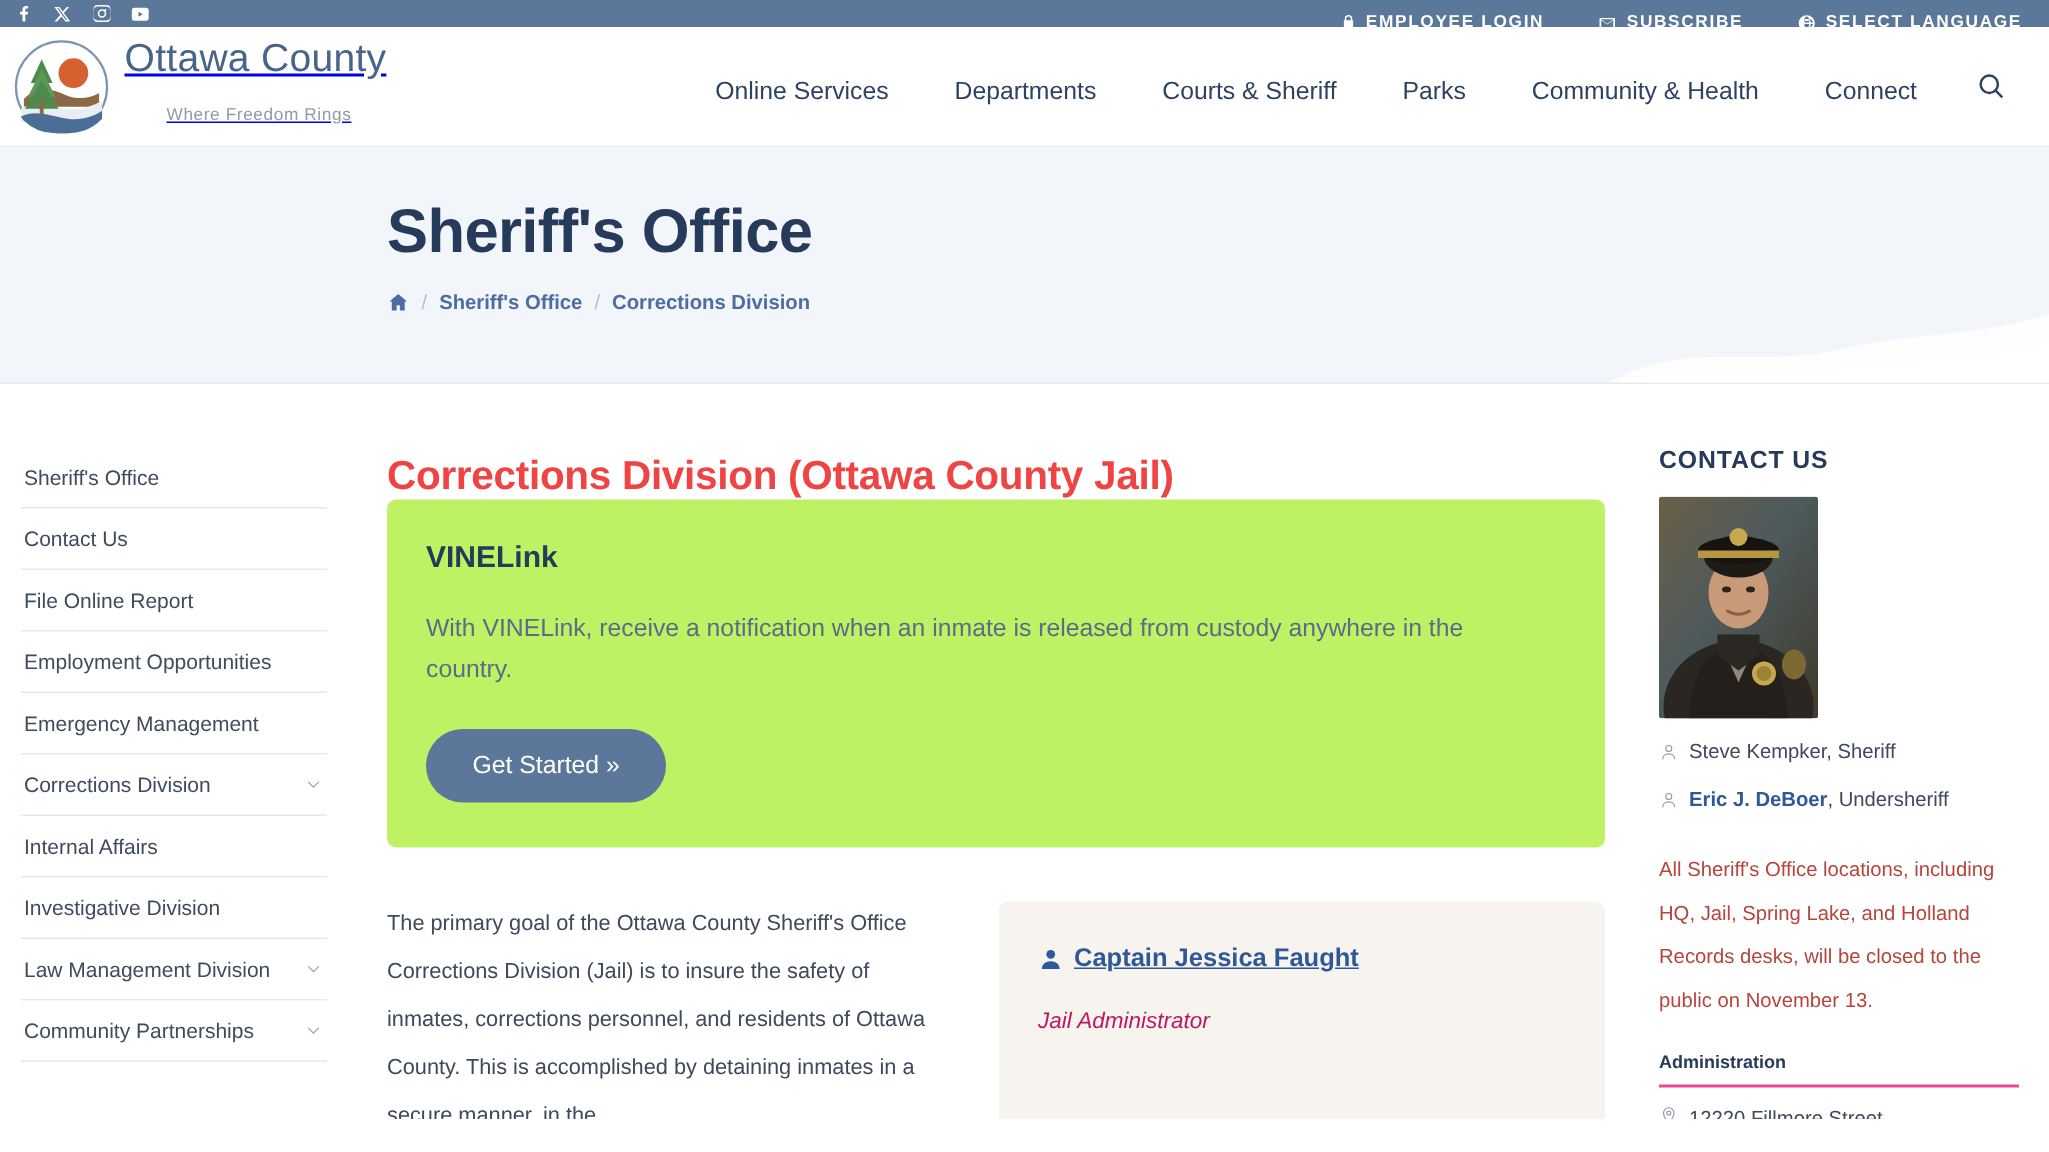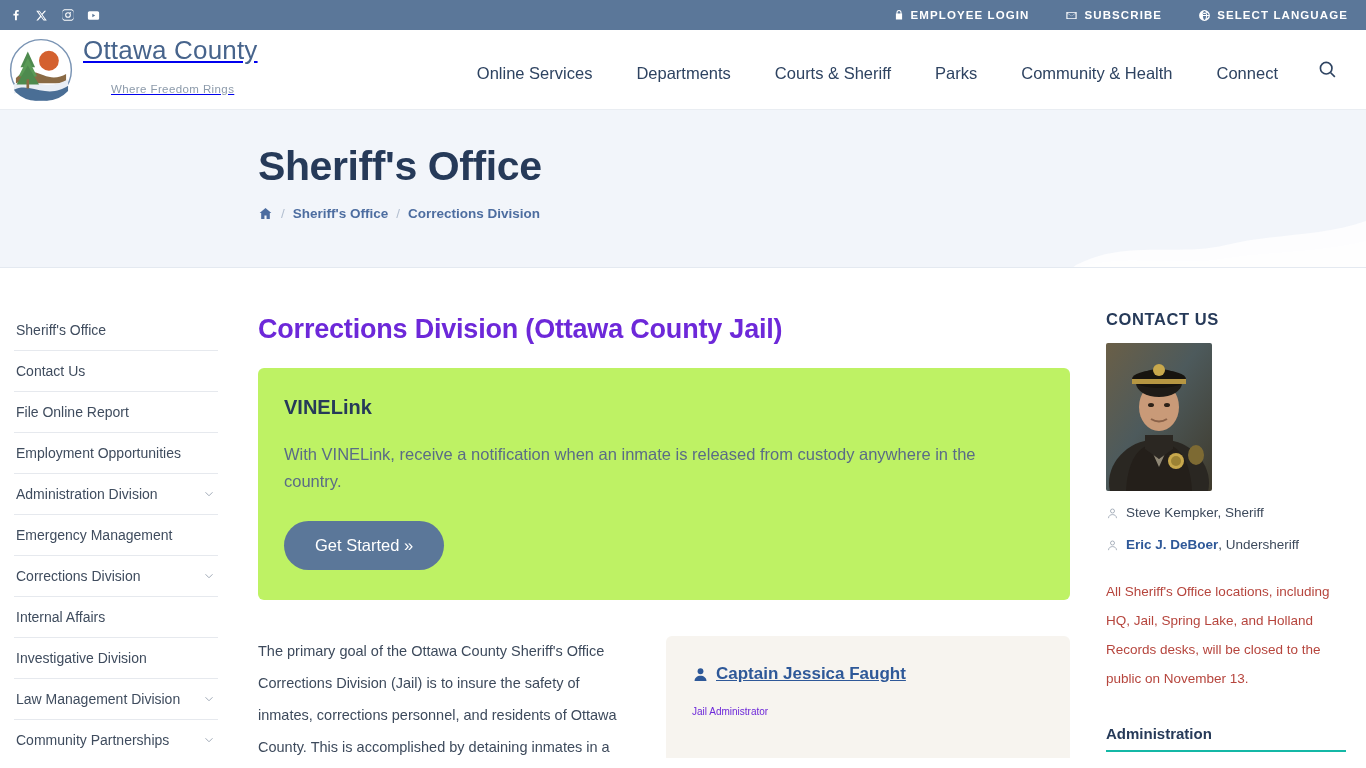--- a/index.html
+++ b/index.html
@@ -6,21 +6,21 @@
   html, body {
     width: 1366px;
     height: 768px;
     overflow: hidden;
     background: #ffffff;
     font-family: "Liberation Sans", sans-serif;
   }
 
   
   .utility-bar {
-    height: 30px;
+    height: 18px;
     background: #5b7799;
     display: flex;
     align-items: center;
     padding: 0 8px 0 4px;
     position: relative;
   }
   .social-group { display: flex; align-items: center; gap: 11px; padding-left: 4px; }
   .social-ico {
     width: 15px; height: 15px;
     display: flex; align-items: center; justify-content: center;
@@ -131,24 +131,23 @@
     border-bottom: 1px solid #e6e9ee;
     cursor: pointer;
   }
   .rail-item:first-child { border-top: none; }
   .rail-label { font-size: 14px; color: #3f4c5e; }
   .chev svg { stroke: #9aa4b2; fill: none; stroke-width: 1.6; display: block; }
 
   .content { flex: 1 1 auto; padding: 46px 28px 0 20px; min-width: 0; }
   .content h2 {
     font-size: 27px;
-    color: #6d28d9;
+    color: #ef4444;
     font-weight: bold;
     letter-spacing: -.2px;
-    margin-bottom: 23px;
   }
   .vine-card {
     background: #bef264;
     border-radius: 6px;
     padding: 28px 26px 30px 26px;
   }
   .vine-card h3 {
     font-size: 20px; color: #263a59; font-weight: bold; margin-bottom: 22px;
   }
   .vine-card p {
@@ -173,21 +172,21 @@
     background: #f7f4ef;
     border-radius: 6px;
     padding: 28px 26px;
   }
   .person-link {
     display: inline-flex; align-items: center; gap: 7px;
     color: #2e5898; font-size: 17px; font-weight: bold;
     text-decoration: underline;
   }
   .person-link svg { fill: #2e5898; display: block; }
-  .person-role { margin-top: 19px; font-size: 10px; color: #6d28d9; }
+  .person-role { margin-top: 19px; font-style: italic; font-size: 15px; color: #be185d; }
 
   
   .right-rail { width: 268px; flex: 0 0 268px; padding: 42px 20px 0 8px; }
   .right-rail h4 {
     font-size: 16.5px; color: #263a59; font-weight: bold;
     letter-spacing: .6px; margin-bottom: 14px;
   }
   .portrait {
     width: 106px; height: 148px;
     border-radius: 2px;
@@ -200,24 +199,24 @@
   }
   .contact-row svg { fill: none; stroke: #8994a4; stroke-width: 1.3; flex: 0 0 auto; margin-top: 2px; }
   .contact-row a { color: #2e5898; font-weight: bold; text-decoration: none; }
   .alert {
     margin-top: 22px;
     font-size: 13.5px;
     color: #b6453d;
     line-height: 2.15;
   }
   .subhead {
-    margin-top: 32px;
-    font-size: 15px; color: #263a59; font-weight: bold;
+    margin-top: 20px;
+    font-size: 12px; color: #263a59; font-weight: bold;
     padding-bottom: 8px;
-    border-bottom: 2px solid #14b8a6;
+    border-bottom: 2px solid #ec4899;
   }
   .addr-row {
     display: flex; align-items: center; gap: 7px;
     margin-top: 12px; font-size: 13.5px; color: #3d4a5c;
   }
   .addr-row svg { stroke: #8994a4; fill: none; stroke-width: 1.3; }
 </style>
 </head>
 <body>
 
@@ -338,28 +337,20 @@
       <span class="rail-label">Sheriff's Office</span>
     </div>
     <div class="rail-item">
       <span class="rail-label">Contact Us</span>
     </div>
     <div class="rail-item">
       <span class="rail-label">File Online Report</span>
     </div>
     <div class="rail-item">
       <span class="rail-label">Employment Opportunities</span>
-    </div>
-    <div class="rail-item">
-      <span class="rail-label">Administration Division</span>
-      <span class="chev">
-          <svg viewBox="0 0 24 24" width="14" height="14">
-            <polyline points="6,9 12,15 18,9"></polyline>
-          </svg>
-        </span>
     </div>
     <div class="rail-item">
       <span class="rail-label">Emergency Management</span>
     </div>
     <div class="rail-item">
       <span class="rail-label">Corrections Division</span>
       <span class="chev">
           <svg viewBox="0 0 24 24" width="14" height="14">
             <polyline points="6,9 12,15 18,9"></polyline>
           </svg>

